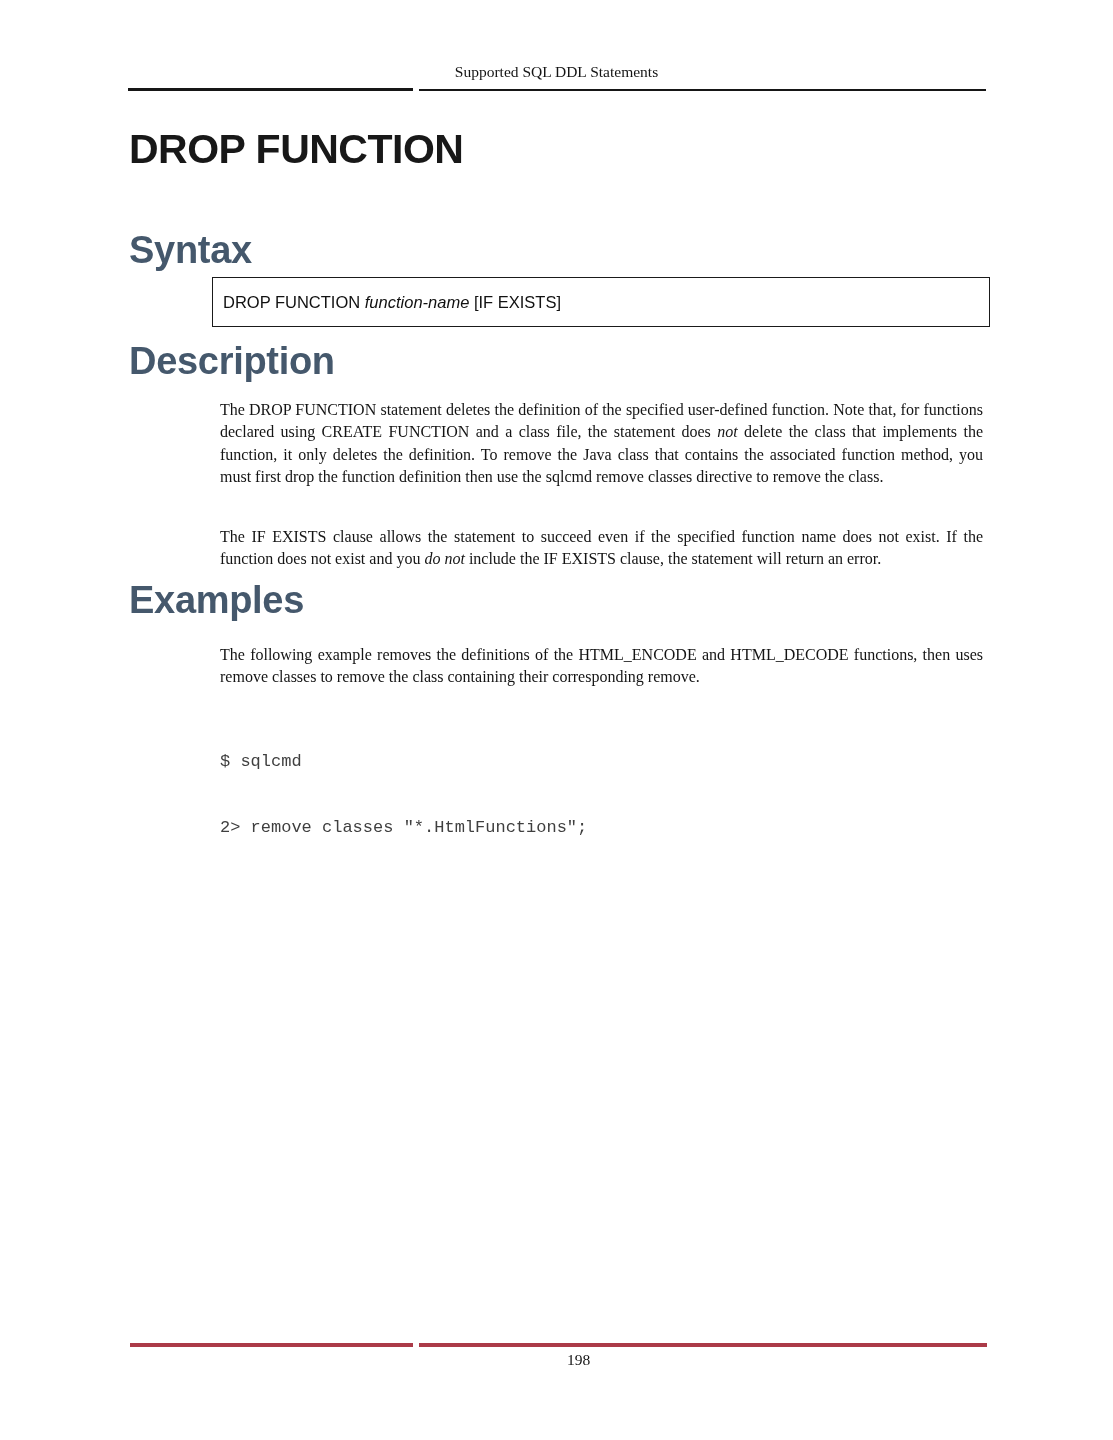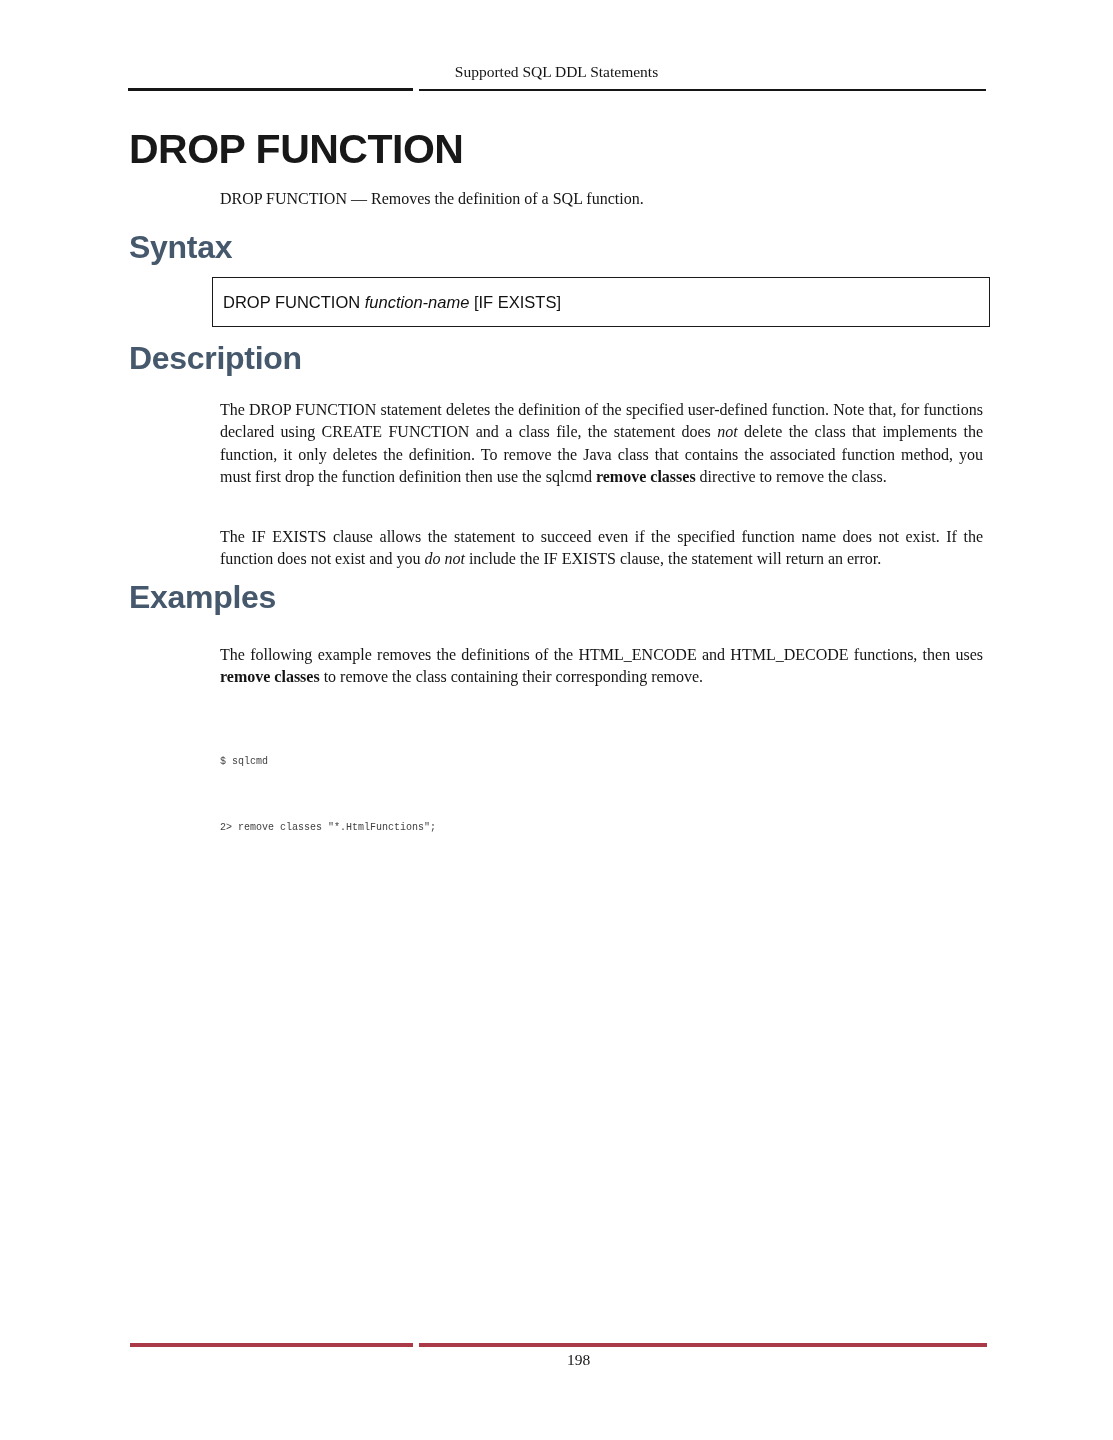--- a/index.html
+++ b/index.html
@@ -40,21 +40,21 @@
     font-size:41px;font-weight:700;letter-spacing:-0.5px;
     color:#181818;
   }
   .intro{
     position:absolute;left:220px;top:190px;width:770px;
     font-size:16px;
   }
   .section-heading{
     position:absolute;left:129px;
     font-family:"Liberation Sans", sans-serif;
-    font-size:32px;font-weight:700;
+    font-size:38px;font-weight:700;
     color:var(--heading);
     letter-spacing:-0.3px;
   }
   .heading-syntax{top:229px;}
   .heading-description{top:340px;}
   .heading-examples{top:579px;}
   .syntax-box{
     position:absolute;left:212px;top:277px;width:778px;height:50px;
     border:1.5px solid #1a1a1a;
     display:flex;align-items:center;
@@ -67,57 +67,56 @@
     position:absolute;left:220px;width:763px;
     font-size:16px;line-height:22.4px;
     text-align:justify;
   }
   .para-desc-1{top:399px;}
   .para-desc-2{top:526px;}
   .para-examples{top:644px;}
   .code-block{
     position:absolute;left:220px;top:707px;
     font-family:"Liberation Mono", monospace;
-    font-size:10px;line-height:22px;
+    font-size:17px;line-height:22px;
     color:var(--code_text);
     white-space:pre;
   }
   .footer-rule{
     position:absolute;left:130px;top:1343px;width:857px;
     display:flex;align-items:center;
   }
   .footer-rule .seg{background:var(--footer_rule);height:3.5px;}
   .footer-rule .seg.left{width:283px;}
   .footer-rule .seg.gap{width:6px;background:transparent;}
   .footer-rule .seg.right{flex:1;}
   .page-number{
     position:absolute;top:1351px;left:0;width:100%;
     text-align:center;
     font-size:15.5px;
     padding-left:44px;
   }
   em{}
-  strong{font-weight:700;}
+  strong{font-weight:400;}
 </style>
 </head>
 <body>
 
 <div class="page">
 
   <div class="running-header-title">Supported SQL DDL Statements</div>
 
   <div class="header-rule">
     <span class="seg left"></span>
       <span class="seg gap"></span>
       <span class="seg right"></span>
   </div>
 
   <h1 class="page-title">DROP FUNCTION</h1>
 
-  <p class="intro">DROP FUNCTION — Removes the definition of a SQL function.</p>
 
   <h2 class="section-heading heading-syntax">Syntax</h2>
 
   <div class="syntax-box">
     <span>DROP FUNCTION </span><em>function-name</em><span> [IF EXISTS]</span>
   </div>
 
   <h2 class="section-heading heading-description">Description</h2>
 
   <p class="body-para para-desc-1">

